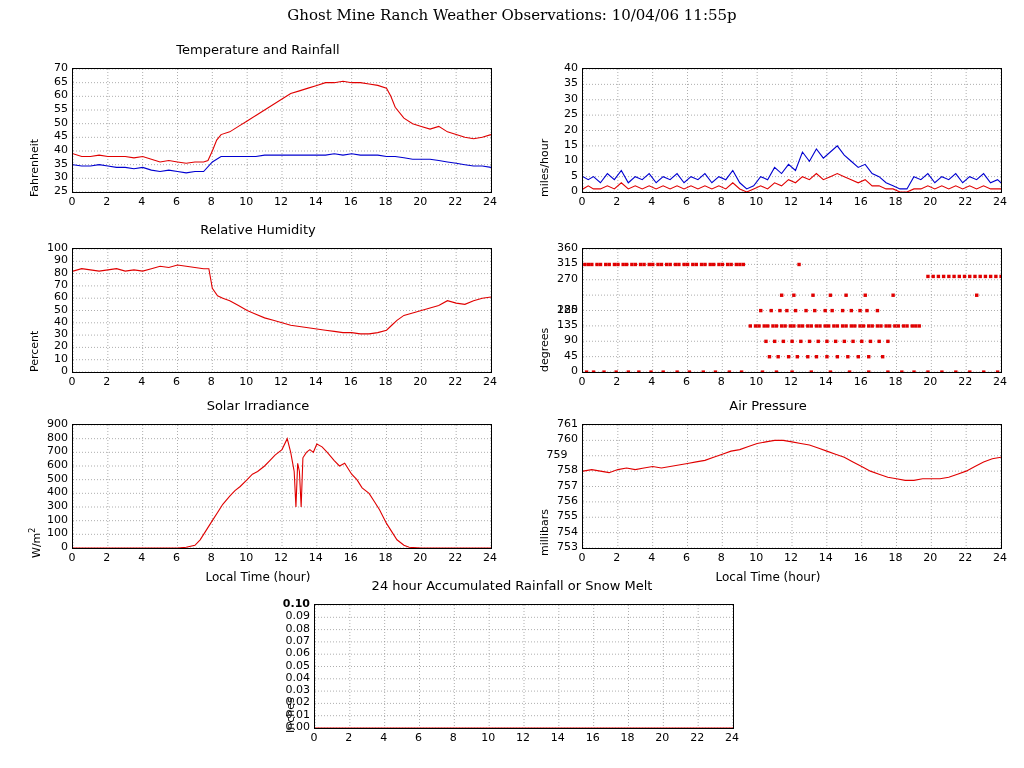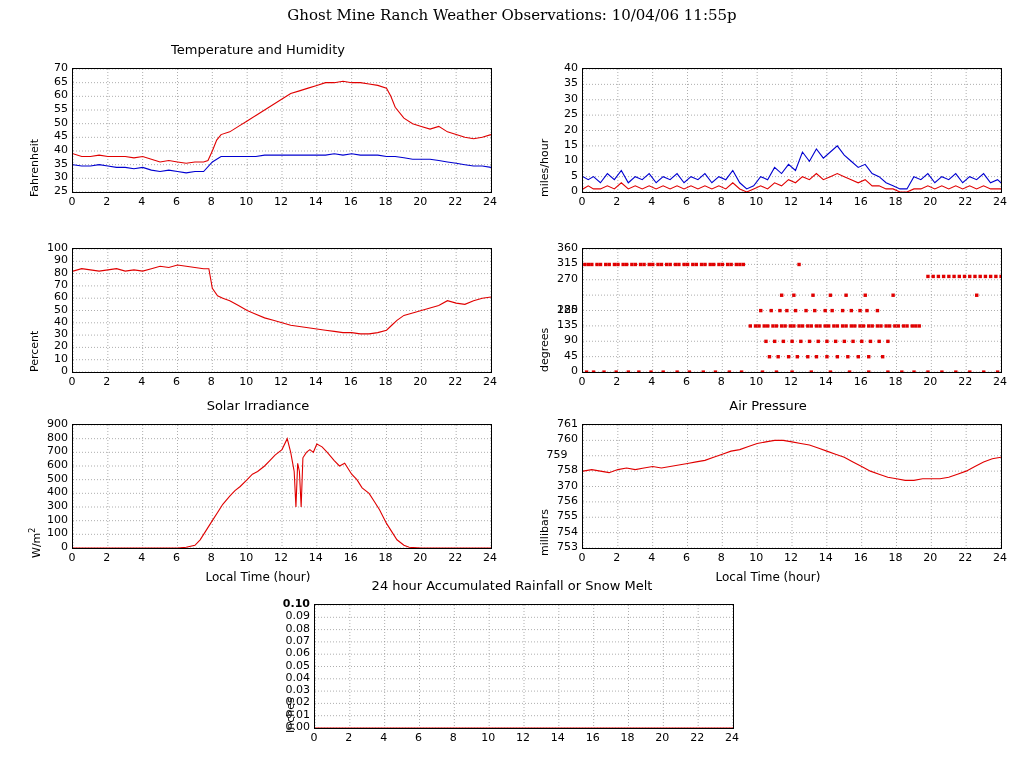--- a/index.html
+++ b/index.html
@@ -88,21 +88,21 @@
   }
 </style>
 </head>
 <body>
 
 <div id="page">
 
   <div class="page-title">Ghost Mine Ranch Weather Observations: 10/04/06 11:55p</div>
 
   <div class="panel" style="left:18px; top:42px; width:480px; height:180px;">
-    <div class="panel-title">Temperature and Humidity</div>
+    <div class="panel-title">Temperature and Rainfall</div>
     <div class="ylabel" style="left:10px; top:155px; transform:rotate(-90deg);">Fahrenheit</div>
     <div class="plot" style="left:54px; top:26px; width:420px; height:125px;">
       <svg id="svg-temperature" width="418" height="123">
           <line x1="0" x2="0" y1="0" y2="123" stroke="#777777" stroke-width="0.6" stroke-dasharray="1,2"></line>
           <line x1="34.83333333333333" x2="34.83333333333333" y1="0" y2="123" stroke="#777777" stroke-width="0.6" stroke-dasharray="1,2"></line>
           <line x1="69.66666666666666" x2="69.66666666666666" y1="0" y2="123" stroke="#777777" stroke-width="0.6" stroke-dasharray="1,2"></line>
           <line x1="104.5" x2="104.5" y1="0" y2="123" stroke="#777777" stroke-width="0.6" stroke-dasharray="1,2"></line>
           <line x1="139.33333333333331" x2="139.33333333333331" y1="0" y2="123" stroke="#777777" stroke-width="0.6" stroke-dasharray="1,2"></line>
           <line x1="174.16666666666669" x2="174.16666666666669" y1="0" y2="123" stroke="#777777" stroke-width="0.6" stroke-dasharray="1,2"></line>
           <line x1="209" x2="209" y1="0" y2="123" stroke="#777777" stroke-width="0.6" stroke-dasharray="1,2"></line>
@@ -199,20 +199,21 @@
       <div class="xtick" style="left: 251px; width: 24px; top: 153px;">12</div>
       <div class="xtick" style="left: 285.833px; width: 24px; top: 153px;">14</div>
       <div class="xtick" style="left: 320.667px; width: 24px; top: 153px;">16</div>
       <div class="xtick" style="left: 355.5px; width: 24px; top: 153px;">18</div>
       <div class="xtick" style="left: 390.333px; width: 24px; top: 153px;">20</div>
       <div class="xtick" style="left: 425.167px; width: 24px; top: 153px;">22</div>
       <div class="xtick" style="left: 460px; width: 24px; top: 153px;">24</div>
     </div>
 
   <div class="panel" style="left:18px; top:222px; width:480px; height:180px;">
+    <div class="panel-title">Relative Humidity</div>
     <div class="ylabel" style="left:10px; top:150px; transform:rotate(-90deg);">Percent</div>
     <div class="plot" style="left:54px; top:26px; width:420px; height:125px;">
       <svg id="svg-humidity" width="418" height="123">
           <line x1="0" x2="0" y1="0" y2="123" stroke="#777777" stroke-width="0.6" stroke-dasharray="1,2"></line>
           <line x1="34.83333333333333" x2="34.83333333333333" y1="0" y2="123" stroke="#777777" stroke-width="0.6" stroke-dasharray="1,2"></line>
           <line x1="69.66666666666666" x2="69.66666666666666" y1="0" y2="123" stroke="#777777" stroke-width="0.6" stroke-dasharray="1,2"></line>
           <line x1="104.5" x2="104.5" y1="0" y2="123" stroke="#777777" stroke-width="0.6" stroke-dasharray="1,2"></line>
           <line x1="139.33333333333331" x2="139.33333333333331" y1="0" y2="123" stroke="#777777" stroke-width="0.6" stroke-dasharray="1,2"></line>
           <line x1="174.16666666666669" x2="174.16666666666669" y1="0" y2="123" stroke="#777777" stroke-width="0.6" stroke-dasharray="1,2"></line>
           <line x1="209" x2="209" y1="0" y2="123" stroke="#777777" stroke-width="0.6" stroke-dasharray="1,2"></line>
@@ -572,21 +573,21 @@
           <line y1="15.375" y2="15.375" x1="0" x2="418" stroke="#777777" stroke-width="0.6" stroke-dasharray="1,2"></line>
           <line y1="0" y2="0" x1="0" x2="418" stroke="#777777" stroke-width="0.6" stroke-dasharray="1,2"></line>
           <path d="M0.00 46.13 L8.71 44.59 L17.42 46.13 L26.13 47.66 L34.83 44.59 L43.54 43.05 L52.25 44.59 L60.96 43.05 L69.67 41.51 L78.38 43.05 L87.08 41.51 L95.79 39.98 L104.50 38.44 L113.21 36.90 L121.92 35.36 L130.63 32.29 L139.33 29.21 L148.04 26.14 L156.75 24.60 L165.46 21.52 L174.17 18.45 L182.88 16.91 L191.58 15.38 L200.29 15.38 L209.00 16.91 L217.71 18.45 L226.42 19.99 L235.13 23.06 L243.83 26.14 L252.54 29.21 L261.25 32.29 L269.96 36.90 L278.67 41.51 L287.38 46.13 L296.08 49.20 L304.79 52.27 L313.50 53.81 L322.21 55.35 L330.92 55.35 L339.63 53.81 L348.33 53.81 L357.04 53.81 L365.75 52.27 L374.46 49.20 L383.17 46.13 L391.88 41.51 L400.58 36.90 L409.29 33.83 L418.00 32.29 " fill="none" stroke="#e00000" stroke-width="1.1"></path>
         </svg>
     </div>
     <div class="xlabel" style="top:172px;">Local Time (hour)</div>
   <div class="ytick" style="left: 8px; width: 42px; top: 142px;">753</div>
       <div class="ytick" style="left: 8px; width: 42px; top: 126.625px;">754</div>
       <div class="ytick" style="left: 8px; width: 42px; top: 111.25px;">755</div>
       <div class="ytick" style="left: 8px; width: 42px; top: 95.875px;">756</div>
-      <div class="ytick" style="left: 8px; width: 42px; top: 80.5px;">370</div>
+      <div class="ytick" style="left: 8px; width: 42px; top: 80.5px;">757</div>
       <div class="ytick" style="left: 8px; width: 42px; top: 65.125px;">758</div>
       <div class="ytick" style="left: 8px; width: 42px; top: 49.75px; text-align: center;">759</div>
       <div class="ytick" style="left: 8px; width: 42px; top: 34.375px;">760</div>
       <div class="ytick" style="left: 8px; width: 42px; top: 19px;">761</div>
       <div class="xtick" style="left: 42px; width: 24px; top: 153px;">0</div>
       <div class="xtick" style="left: 76.8333px; width: 24px; top: 153px;">2</div>
       <div class="xtick" style="left: 111.667px; width: 24px; top: 153px;">4</div>
       <div class="xtick" style="left: 146.5px; width: 24px; top: 153px;">6</div>
       <div class="xtick" style="left: 181.333px; width: 24px; top: 153px;">8</div>
       <div class="xtick" style="left: 216.167px; width: 24px; top: 153px;">10</div>

